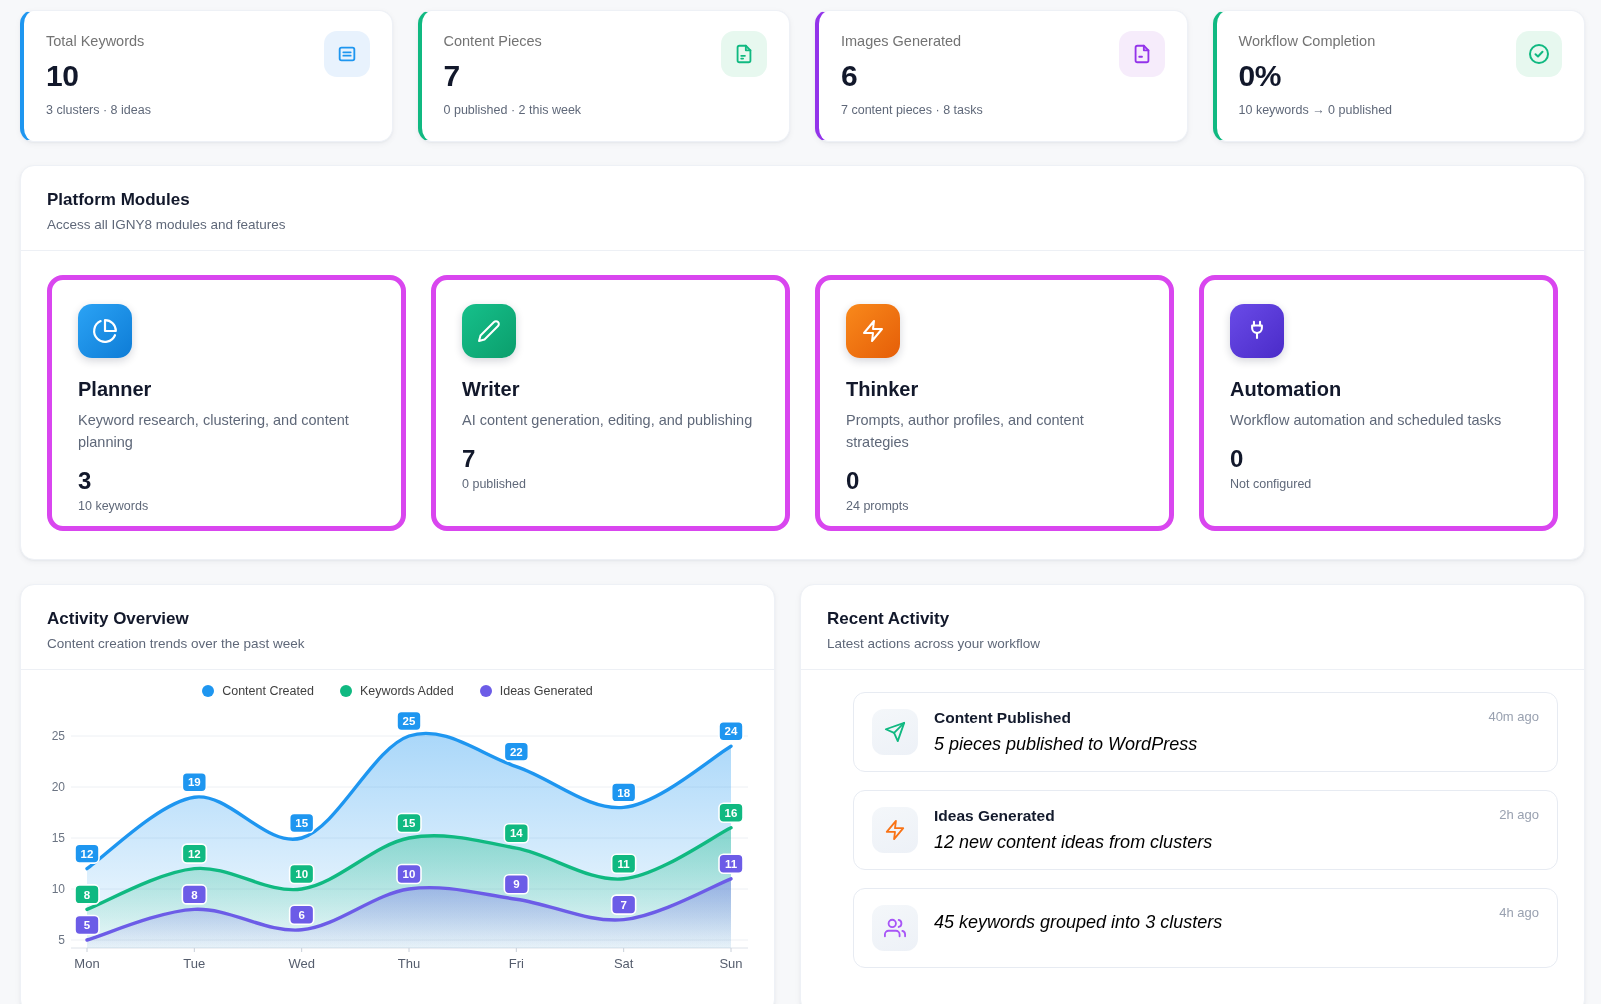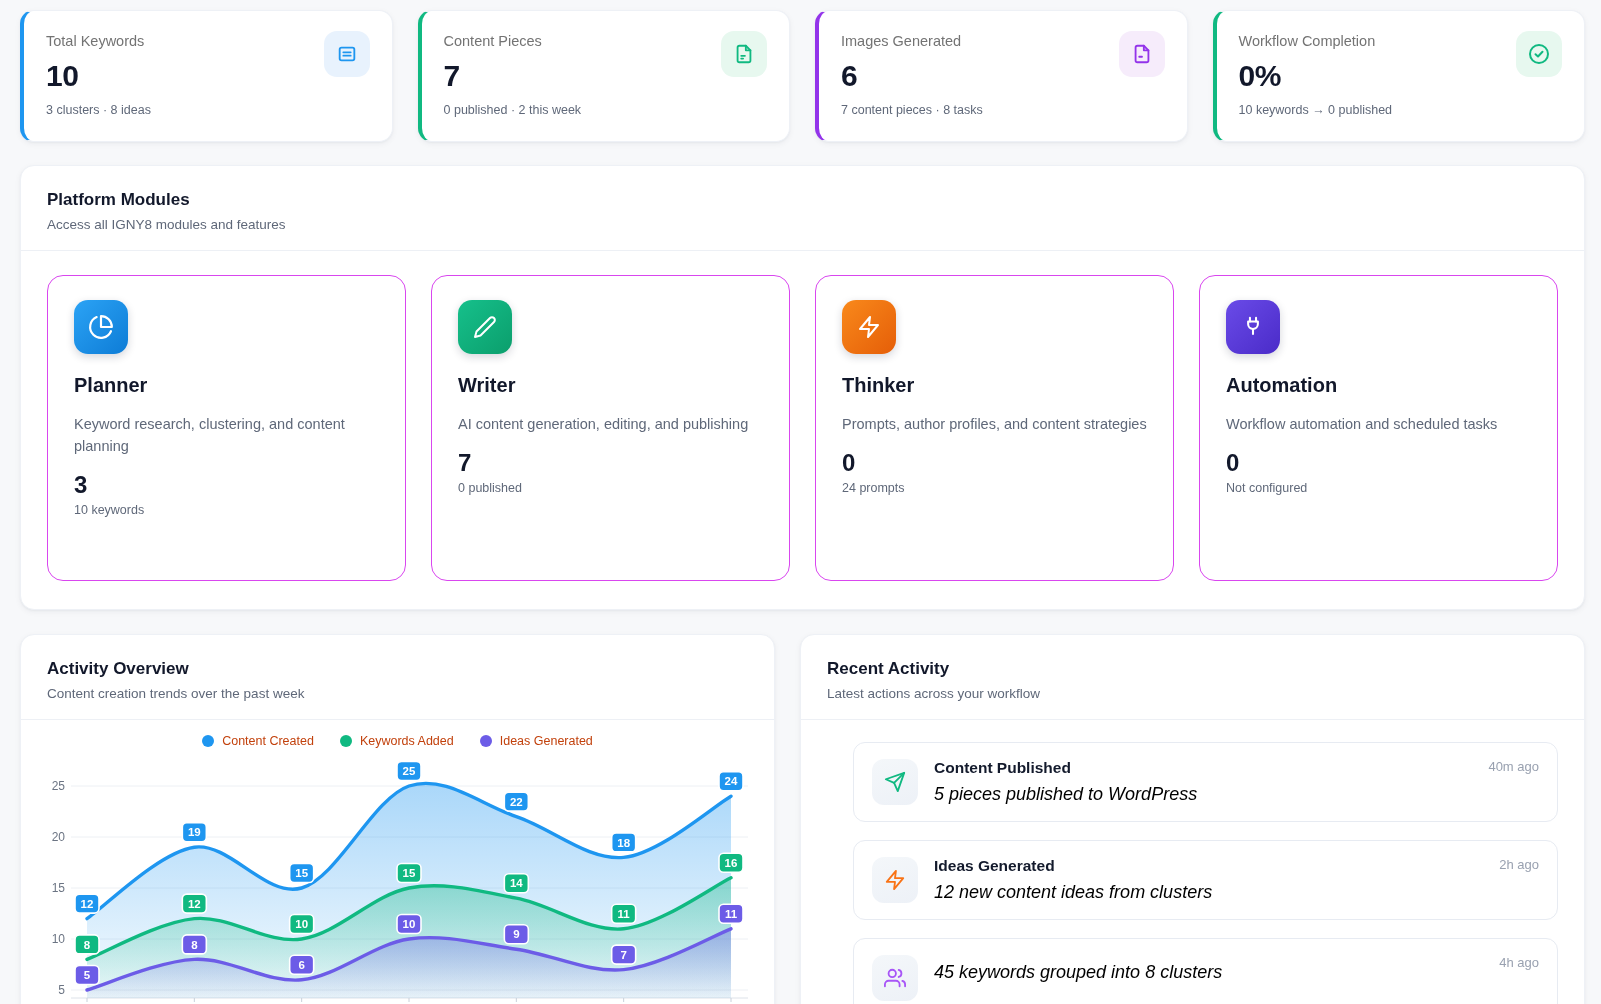--- a/index.html
+++ b/index.html
@@ -38,42 +38,42 @@
   }
   .section-head { padding:24px 26px 18px; }
   .section-title { font-size:17px; font-weight:700; color:#12182b; }
   .section-subtitle { font-size:13.5px; color:#5f6879; margin-top:7px; }
   .divider { border-top:1px solid #edf0f5; }
 
   
   .modules-card { margin-bottom:24px; }
   .modules-grid { display:grid; grid-template-columns:repeat(4,1fr); gap:25px; padding:24px 26px 28px; }
   .module-card {
-    border:1px solid #d946ef; border-radius:16px; padding:24px 26px; height:306px;
+    border:5px solid #d946ef; border-radius:16px; padding:24px 26px; height:256px;
     background:#fff; cursor:pointer;
   }
   .module-icon {
     width:54px; height:54px; border-radius:14px; display:flex; align-items:center; justify-content:center;
     box-shadow:0 3px 8px rgba(20,30,55,.18);
   }
   .grad-blue { background:linear-gradient(135deg,#2ba3f5,#0e7cd6); }
   .grad-green { background:linear-gradient(135deg,#16c08b,#0b9e6c); }
   .grad-orange { background:linear-gradient(135deg,#f9891b,#e55e08); }
   .grad-violet { background:linear-gradient(135deg,#6a4be8,#4a2bc8); }
   .module-name { font-size:20px; font-weight:700; margin-top:20px; }
-  .module-desc { font-size:14.5px; color:#5f6879; line-height:1.5; margin-top:17px; }
+  .module-desc { font-size:14.5px; color:#5f6879; line-height:1.5; margin-top:9px; }
   .module-value { font-size:24px; font-weight:800; margin-top:13px; }
   .module-sub { font-size:12.5px; color:#5f6879; margin-top:4px; }
 
   
   .bottom-row { display:grid; grid-template-columns:755px 1fr; gap:25px; }
   .bottom-card { height:430px; overflow:hidden; }
   .chart-wrap { padding:12px 22px 0; }
   .legend { display:flex; justify-content:center; gap:26px; margin:2px 0 8px; }
-  .legend-item { display:flex; align-items:center; gap:8px; font-size:12.5px; color:#c2410c; }
+  .legend-item { display:flex; align-items:center; gap:8px; font-size:12.5px; color:#404040; }
   .legend-dot { width:12px; height:12px; border-radius:50%; display:inline-block; }
 
   
   .activity-list { padding:22px 26px; display:flex; flex-direction:column; gap:18px;margin-left:26px; }
   .activity-item {
     display:flex; align-items:flex-start; border:1px solid #e7ebf2; border-radius:12px;
     padding:16px 18px; background:#fff;
   }
   .activity-icon-box {
     width:46px; height:46px; border-radius:12px; flex:0 0 46px;
@@ -363,21 +363,21 @@
         <div class="activity-item">
           <div class="activity-icon-box">
             <svg class="icon" width="22" height="22" viewBox="0 0 24 24" fill="none" stroke="#a855f7" stroke-width="2" stroke-linecap="round" stroke-linejoin="round">
               <path d="M17 21v-2a4 4 0 0 0-4-4H5a4 4 0 0 0-4 4v2"></path>
                 <circle cx="9" cy="7" r="4"></circle>
               <path d="M23 21v-2a4 4 0 0 0-3-3.87"></path>
                 <path d="M16 3.13a4 4 0 0 1 0 7.75"></path>
             </svg>
           </div>
           <div class="activity-body">
-            <div class="activity-desc">45 keywords grouped into 8 clusters</div>
+            <div class="activity-desc">45 keywords grouped into 3 clusters</div>
           </div>
           <div class="activity-time">4h ago</div>
         </div>
 
       </div>
     </div>
   </div>
 </div>
 
 </body></html>

